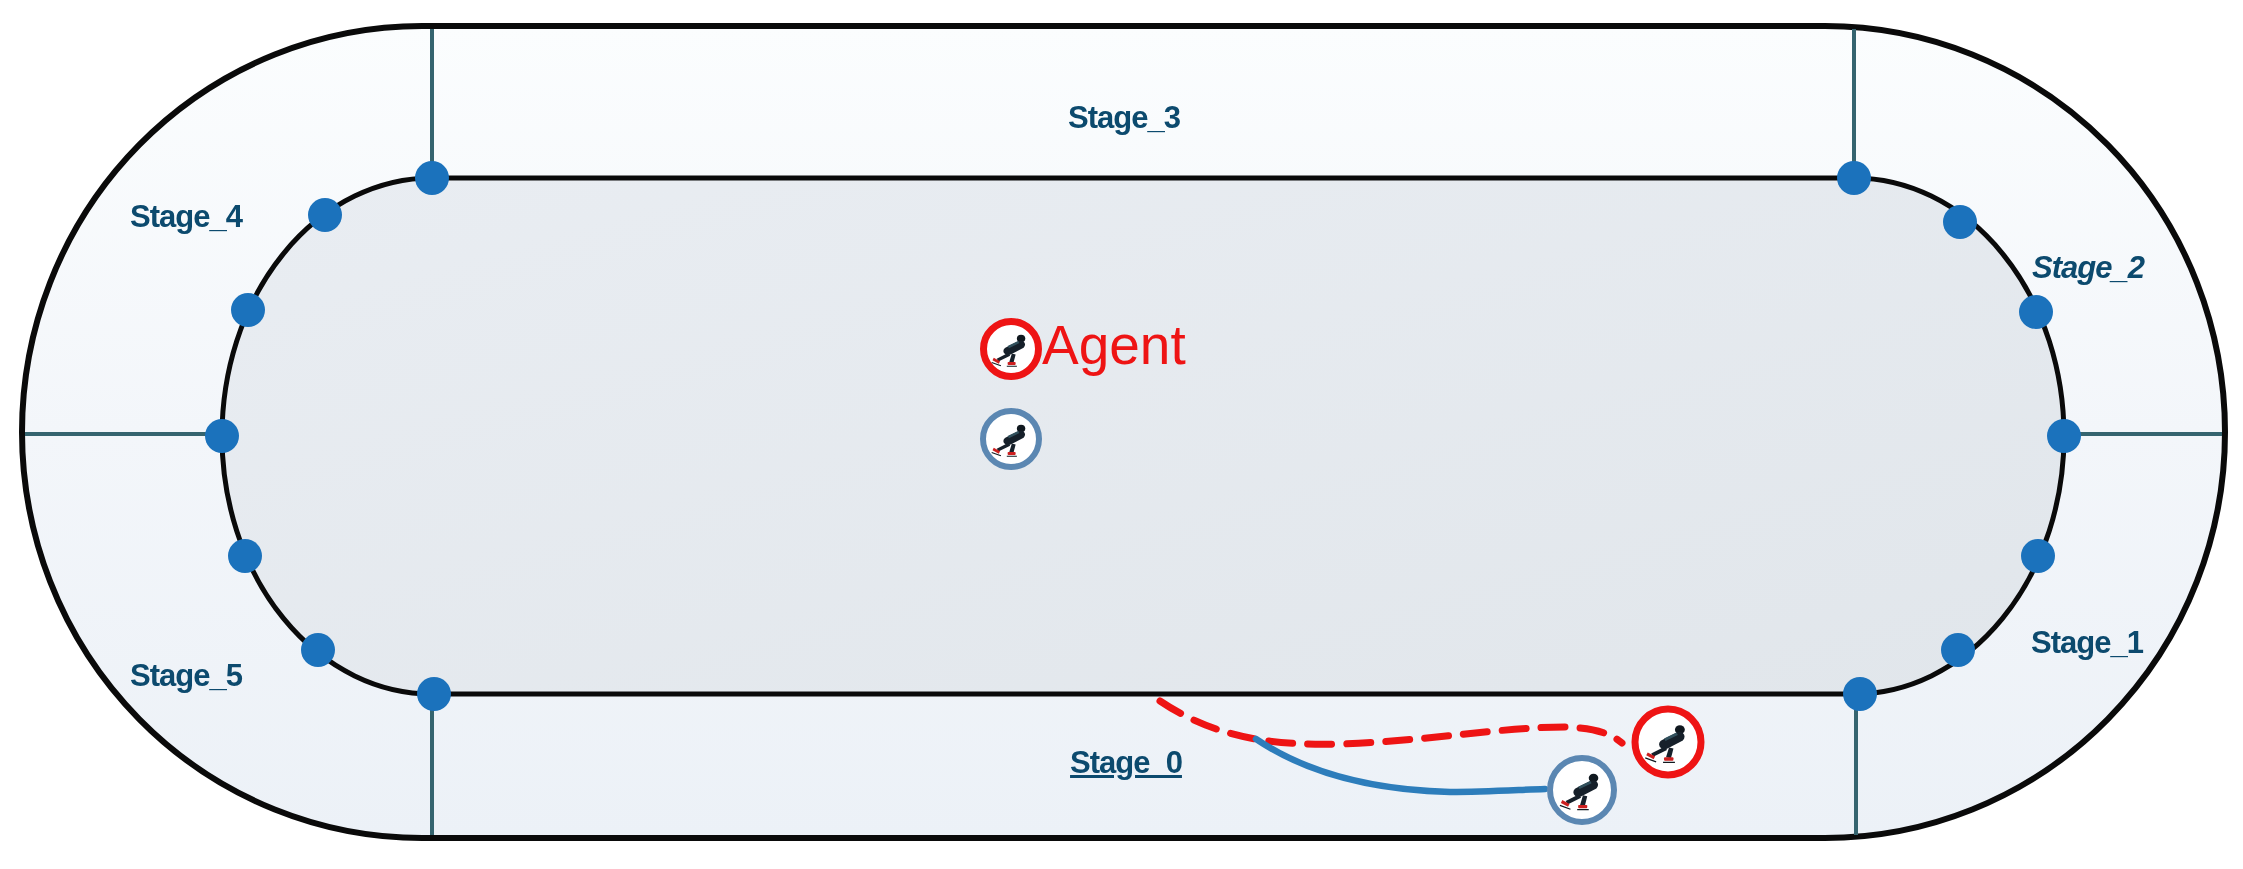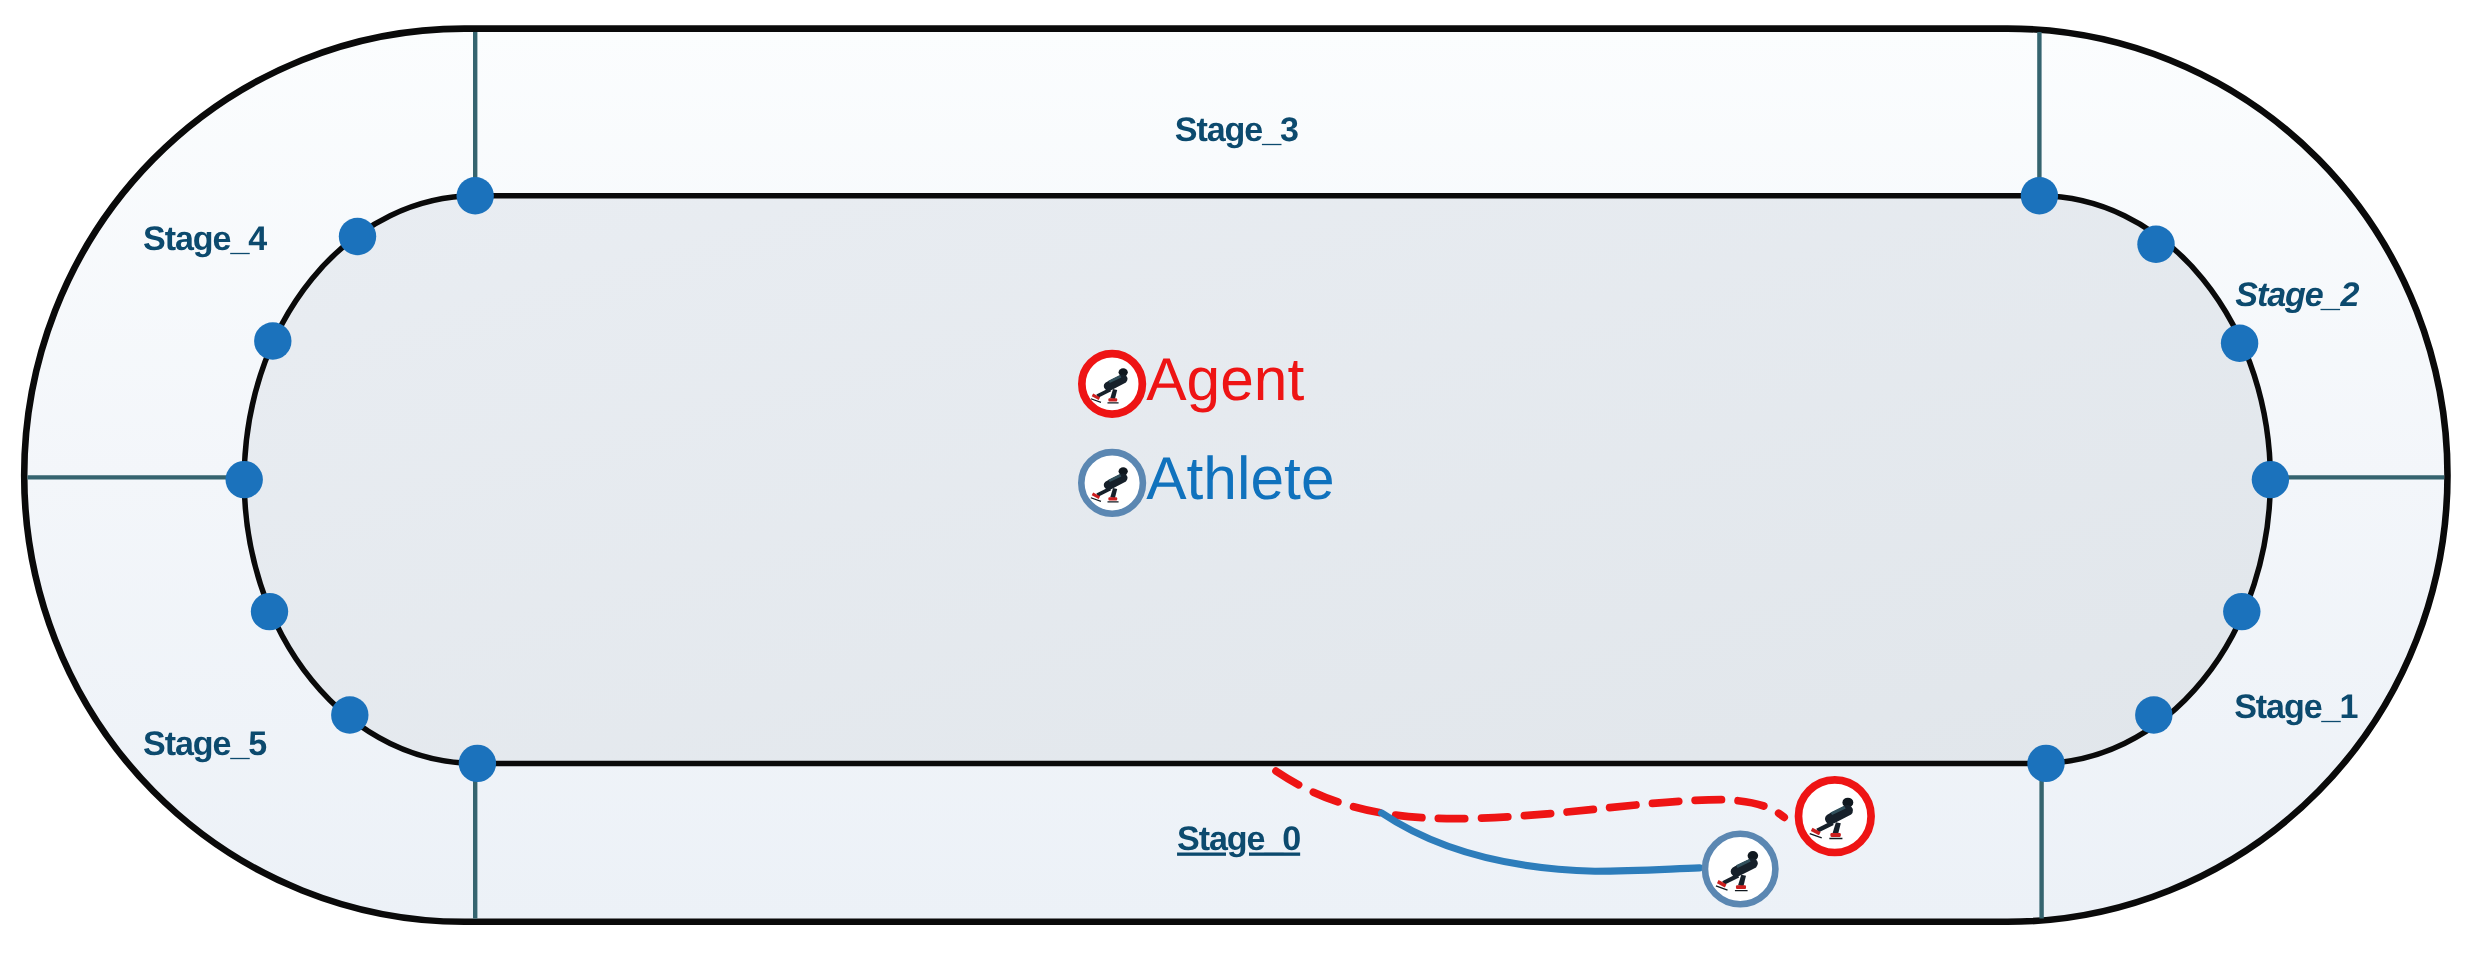--- a/index.html
+++ b/index.html
@@ -128,17 +128,16 @@
           </svg>
       </span>
       <span class="legend-label" id="label-agent" style="color: rgb(238, 20, 20);">Agent</span>
     </div>
     <div class="legend-row">
       <span class="ring" id="ring-athlete" style="border: 6px solid rgb(91, 135, 178);">
         <svg viewBox="0 0 100 100">
             <use href="#skater"></use>
           </svg>
       </span>
-      <span class="legend-label" id="label-athlete" style="color: rgb(16, 114, 189);">Athlete</span>
     </div>
   </div>
 
 </div>
 
 </body></html>

